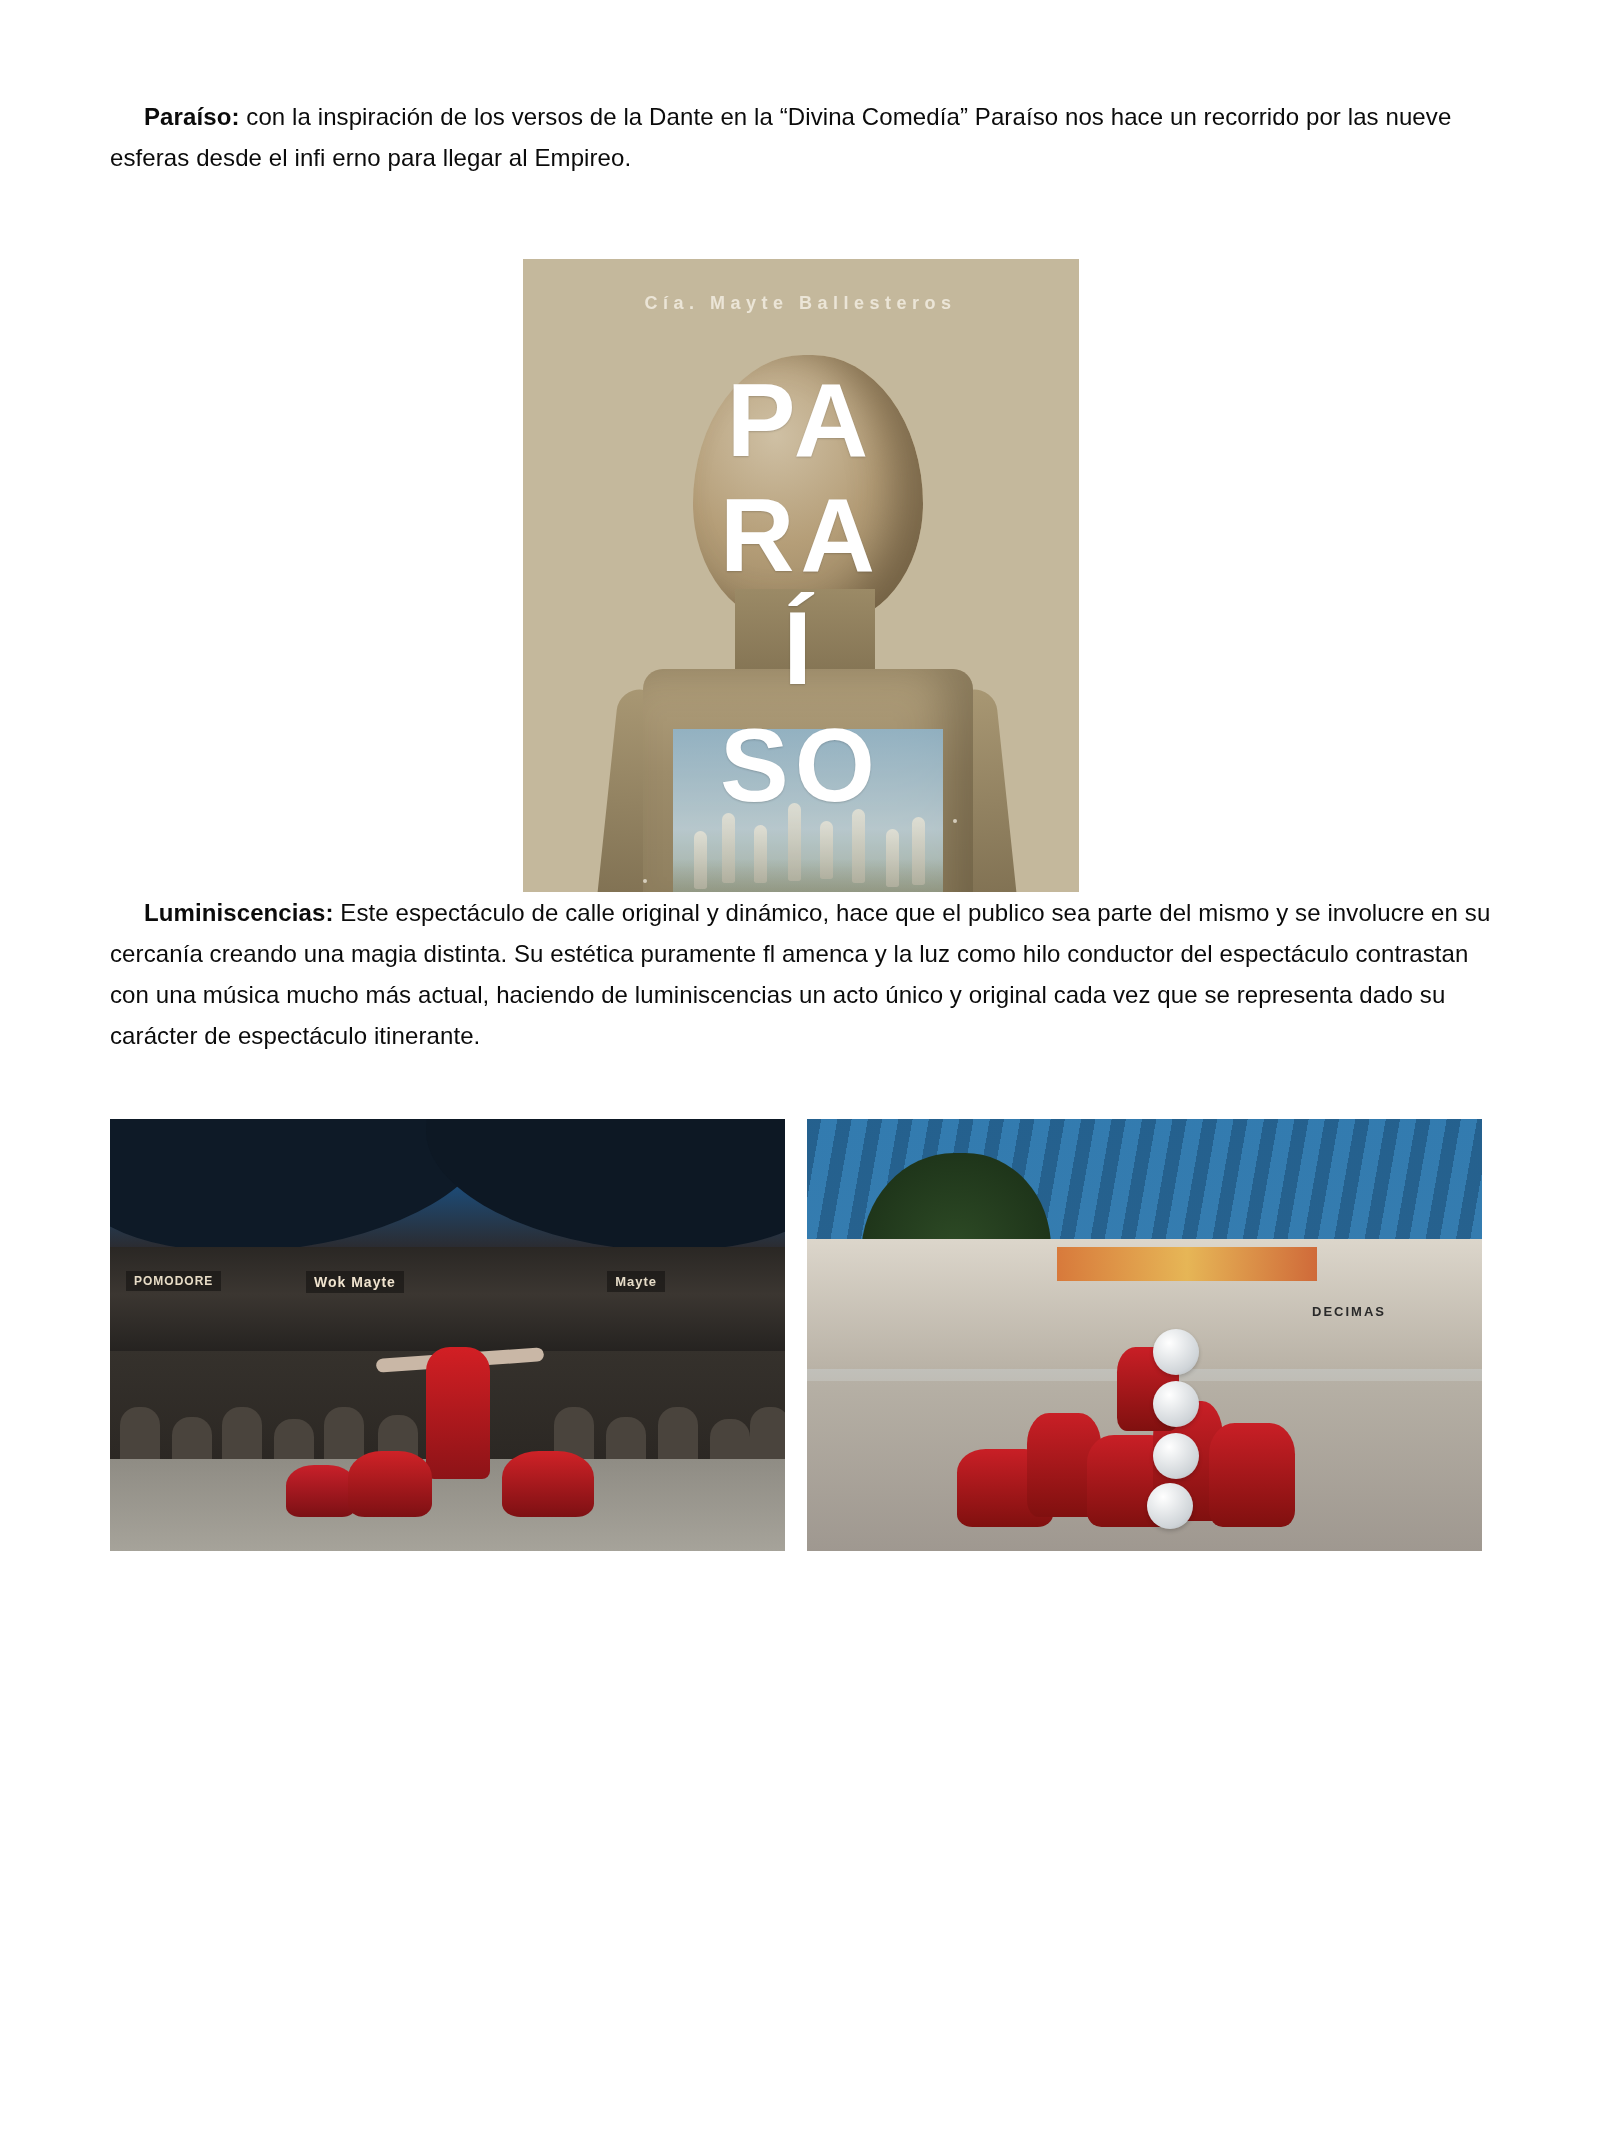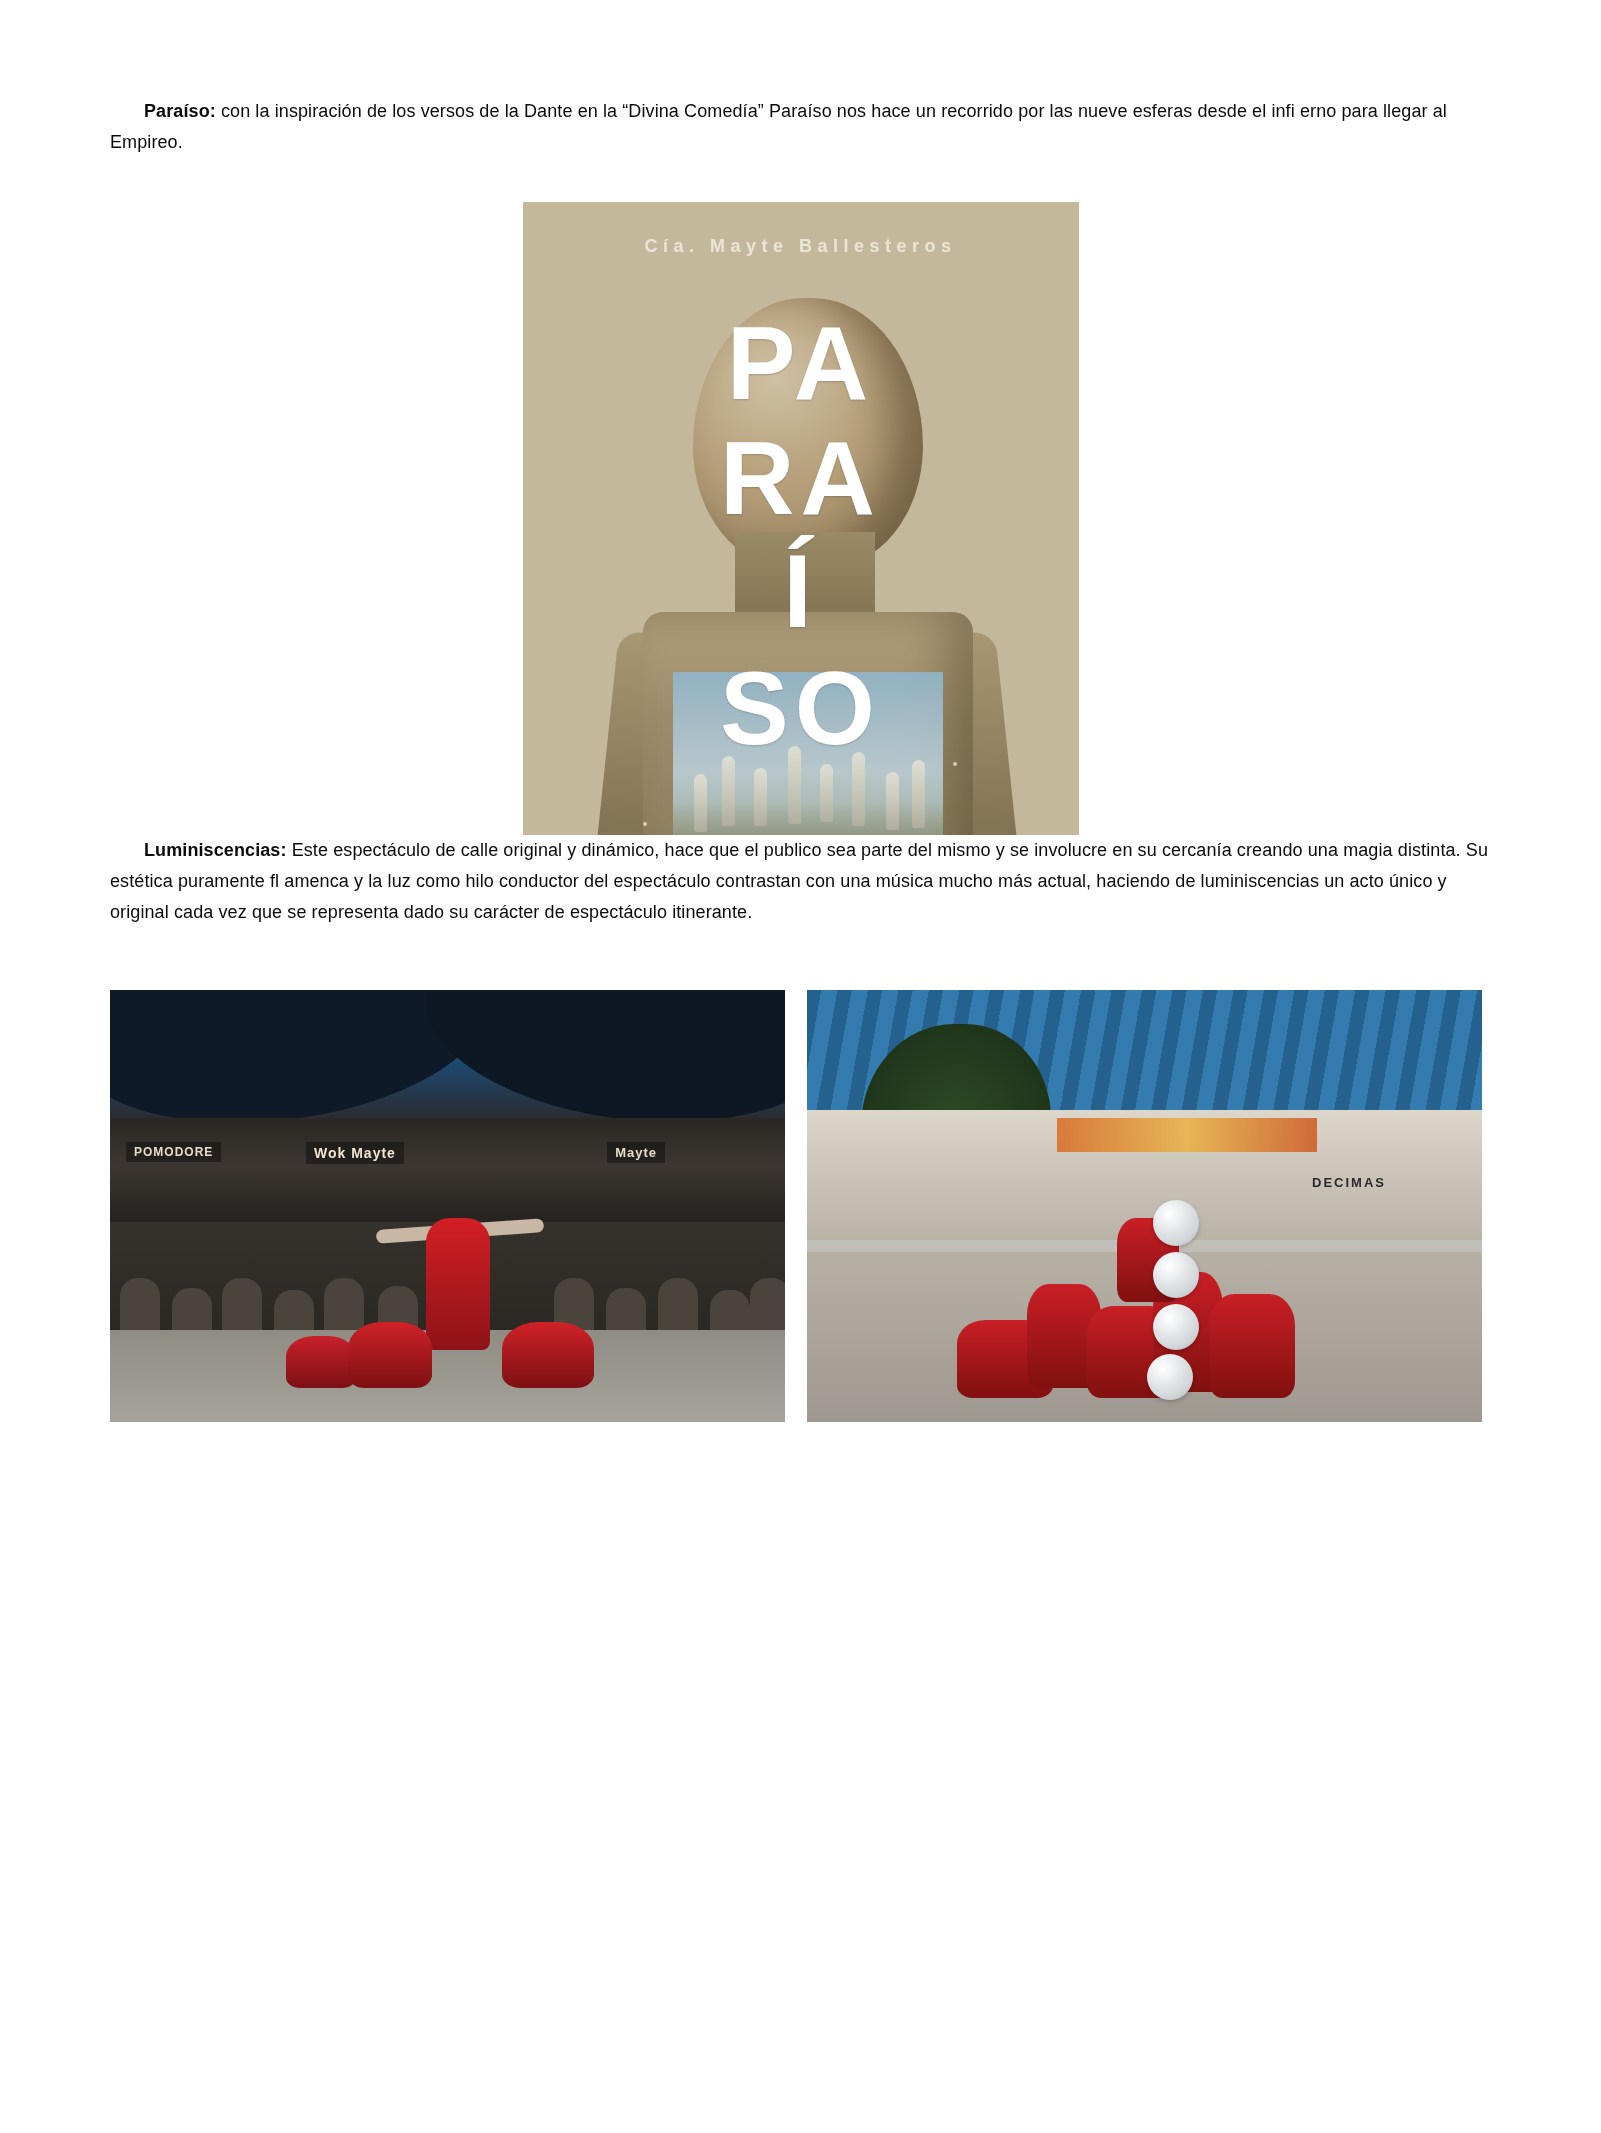--- a/index.html
+++ b/index.html
@@ -21,21 +21,21 @@
   }
   .content {
     position: absolute;
     left: 110px;
     top: 96px;
     width: 1381px;
   }
 
   p.para {
     margin: 0;
-    font-size: 18px;
+    font-size: 24px;
     line-height: 1.72;
     letter-spacing: 0.1px;
     color: #0b0b0b;
     text-align: left;
   }
   p.para .lead {
     font-weight: bold;
   }
   .para-indent {
     text-indent: 34px;
@@ -46,20 +46,21 @@
     margin-top: 44px;
     display: flex;
     justify-content: center;
   }
   .poster {
     position: relative;
     width: 556px;
     height: 633px;
     background: #c4b89c;
     overflow: hidden;
+    margin-top: 36px;
   }
   .poster .cia {
     position: absolute;
     top: 34px;
     left: 0;
     width: 100%;
     text-align: center;
     color: #efe9dc;
     font-size: 18px;
     letter-spacing: 5.5px;

